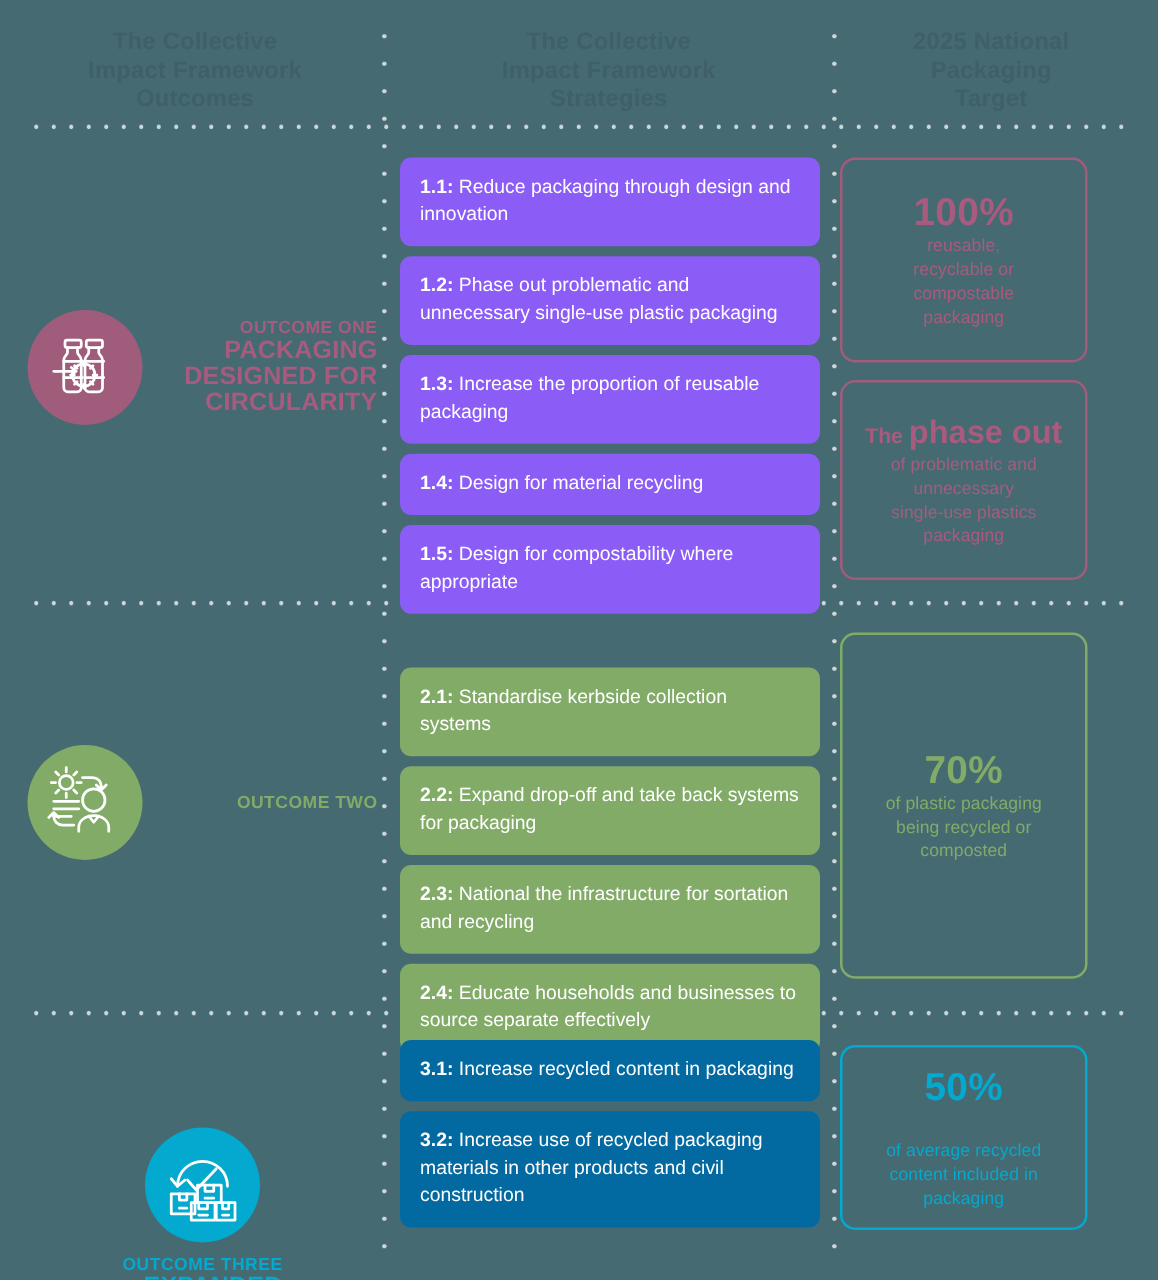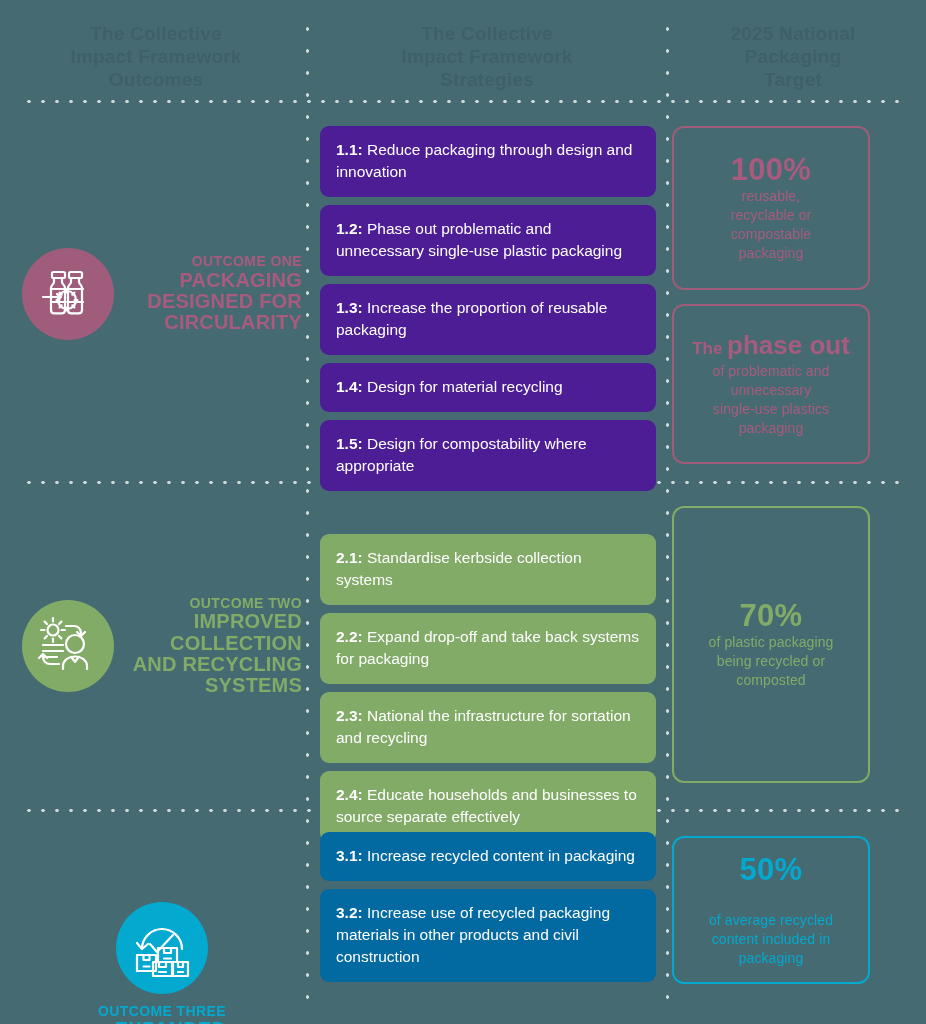--- a/index.html
+++ b/index.html
@@ -166,21 +166,21 @@
     font-size: 17px;
     font-weight: bold;
     line-height: 26px;
   }
   .target-inline-big {
     font-size: 26px;
     font-weight: bold;
   }
 
   
-  .theme-mauve .strategy { background: #4c1d95; }
+  .theme-mauve .strategy { background: #8b5cf6; }
   .theme-mauve .outcome-icon { background: #a05c7b; }
   .theme-mauve .outcome-kicker,
   .theme-mauve .outcome-title { color: #a85b7e; }
   .theme-mauve .target-card { border-color: #a05c7b; color: #a85b7e; }
 
   .theme-green .strategy { background: #82ab68; }
   .theme-green .outcome-icon { background: #82ab68; }
   .theme-green .outcome-kicker,
   .theme-green .outcome-title { color: #82ab68; }
   .theme-green .target-card { border-color: #82ab68; color: #82ab68; }
@@ -289,24 +289,20 @@
           <path d="M29 11h8c4 0 7 3 7 7v3M44 21l-4-4M44 21l4-4"></path>
           <path d="M6 30h20M6 36h20M6 42h14"></path>
           <path d="M22 49h-9c-4 0-7-3-7-7v-3M6 39l-4 4M6 39l4 4"></path>
           <circle cx="38" cy="29" r="9"></circle>
           <path d="M26 54v-3c0-5.5 5.4-9.5 12-9.5s12 4 12 9.5v3"></path>
           <path d="M34 41.8l4 5 4-5"></path>
         </svg>
       </div>
       <div class="outcome-text">
         <span class="outcome-kicker">OUTCOME TWO</span>
-        <span class="outcome-title">IMPROVED
-COLLECTION
-AND RECYCLING
-SYSTEMS</span>
       </div>
     </div>
 
     <div class="band-strategies" style="top:506px;margin-top:28px;">
       <div class="strategy">
         <span class="num">2.1:</span><span> Standardise kerbside collection systems</span>
       </div>
       <div class="strategy">
         <span class="num">2.2:</span><span> Expand drop-off and take back systems for packaging</span>
       </div>

